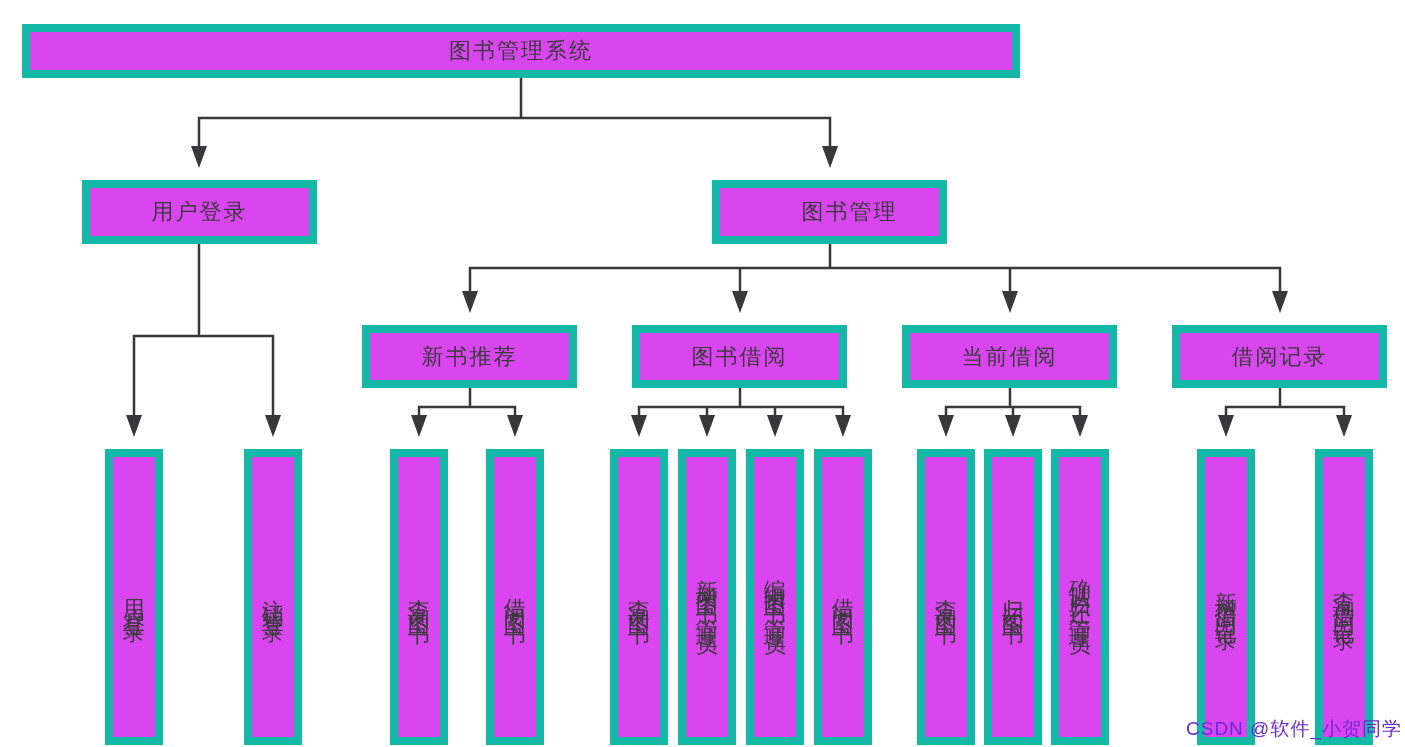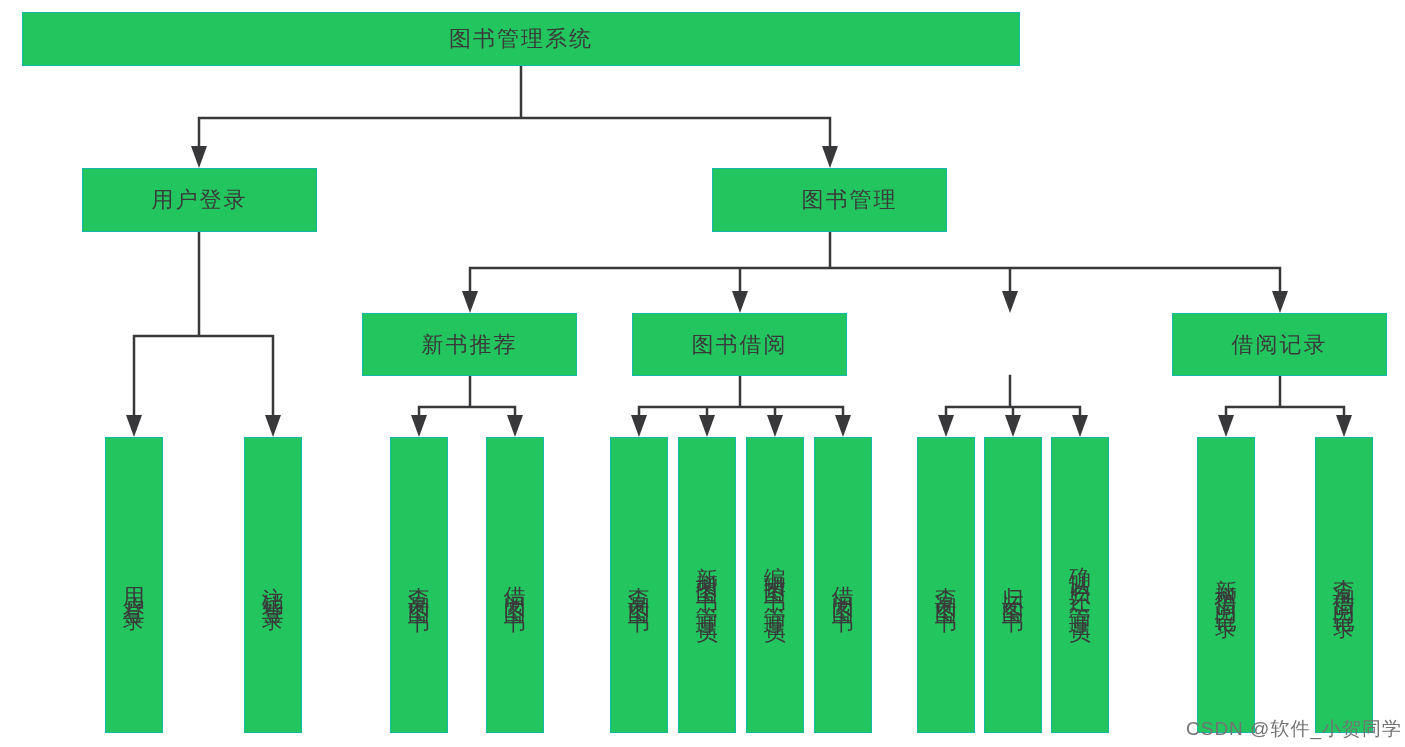--- a/index.html
+++ b/index.html
@@ -17,29 +17,30 @@
   }
   #connectors {
     position: absolute;
     left: 0; top: 0;
     width: 1405px;
     height: 747px;
   }
   .box {
     position: absolute;
     box-sizing: border-box;
-    border: 1px solid #14b8a6;
-    background: #22c55e;
+    border: 8px solid #14b8a6;
+    background: #d946ef;
     display: flex;
     align-items: center;
     justify-content: center;
     color: #3a3a3a;
     font-size: 22px;
     letter-spacing: 2px;
     white-space: nowrap;
+    margin-top: 12px;
   }
   .root  { left: 22px;  top: 12px;  width: 998px; height: 54px; }
   .lvl2a { left: 82px;  top: 168px; width: 235px; height: 64px; }
   .lvl2b { left: 712px; top: 168px; width: 235px; height: 64px; padding-left: 40px; }
   .lvl3  { top: 313px; width: 215px; height: 63px; }
   .g1 { left: 362px; }
   .g2 { left: 632px; }
   .g3 { left: 902px; }
   .g4 { left: 1172px; }
   .leaf {
@@ -61,21 +62,21 @@
   .l8  { left: 814px; }
   .l9  { left: 917px; }
   .l10 { left: 984px; }
   .l11 { left: 1051px; }
   .l12 { left: 1197px; }
   .l13 { left: 1315px; }
   .watermark {
     position: absolute;
     left: 1186px;
     top: 716px;
-    color: #737373;
+    color: #6d28d9;
     font-size: 19px;
     letter-spacing: 1px;
     white-space: nowrap;
     z-index: 5;
   }
 </style>
 </head>
 <body>
 
 <div id="canvas">
@@ -138,20 +139,21 @@
     </g>
   </svg>
 
   <div class="box root">图书管理系统</div>
 
   <div class="box lvl2a">用户登录</div>
   <div class="box lvl2b">图书管理</div>
 
   <div class="box lvl3 g2">图书借阅</div>
   <div class="box lvl3 g1">新书推荐</div>
+  <div class="box lvl3 g3">当前借阅</div>
   <div class="box lvl3 g4">借阅记录</div>
 
   <div class="box leaf l1">用户登录</div>
   <div class="box leaf l2">注销登录</div>
 
   <div class="box leaf l3">查询图书</div>
   <div class="box leaf l4">借阅图书</div>
 
   <div class="box leaf l5">查询图书</div>
   <div class="box leaf l6">新增图书（管理员）</div>

